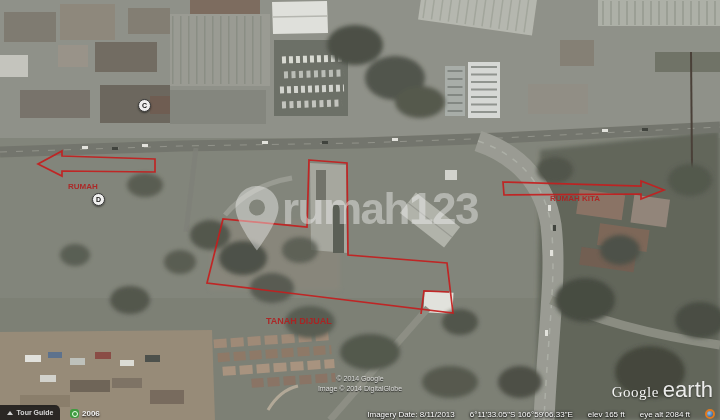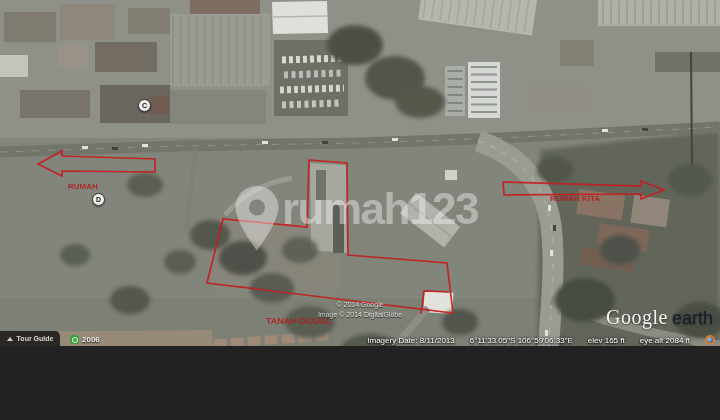--- a/index.html
+++ b/index.html
@@ -1,16 +1,16 @@
 <!DOCTYPE html>
 <html><head>
 <meta charset="utf-8">
 <style>
   html,body{margin:0;padding:0;background:#222;}
-  #screen{position:relative;width:720px;height:346px;overflow:hidden;
+  #screen{position:relative;width:720px;height:420px;overflow:hidden;
           font-family:"Liberation Sans",sans-serif;background:#878a7f;}
   #scene{position:absolute;left:0;top:0;}
   .overlay{position:absolute;color:#fff;}
   
   #tourguide{left:0;bottom:0;width:60px;height:15px;background:rgba(18,18,18,.82);
              border-radius:0 5px 0 0;display:flex;align-items:center;justify-content:center;
              gap:4px;font-size:7px;font-weight:bold;color:#d8d8d8;cursor:pointer;}
   .chev-up{width:0;height:0;border-left:3px solid transparent;border-right:3px solid transparent;
            border-bottom:4px solid #cfcfcf;}
   
@@ -18,22 +18,22 @@
   #histbadge .clock{width:9px;height:9px;border-radius:3px;background:#3f9b3f;
                     display:flex;align-items:center;justify-content:center;}
   #histbadge .clock i{display:block;width:4px;height:4px;border:1px solid #eaffea;border-radius:50%;}
   #histbadge .yr{font-size:8px;font-weight:bold;text-shadow:0 1px 2px #000;color:#f2f2f2;}
   
   #attrib{left:285px;bottom:26px;width:150px;text-align:center;font-size:7px;line-height:10px;
           color:rgba(255,255,255,.78);text-shadow:0 1px 1px rgba(0,0,0,.8);}
   
   #gelogo{right:7px;bottom:17px;display:flex;align-items:baseline;gap:4px;
           text-shadow:0 1px 2px rgba(0,0,0,.55);}
-  #gelogo .g{font-family:"Liberation Serif",serif;font-size:20px;color:#fdfdfd;opacity:.95;letter-spacing:.5px;}
-  #gelogo .e{font-size:18px;font-weight:300;color:#0f172a;opacity:.88;}
+  #gelogo .g{font-family:"Liberation Serif",serif;font-size:15px;color:#fdfdfd;opacity:.95;letter-spacing:.5px;}
+  #gelogo .e{font-size:22px;font-weight:300;color:#ffffff;opacity:.88;}
   
   #statusline{right:5px;bottom:1px;display:flex;align-items:center;gap:15px;font-size:8px;
               color:#fff;text-shadow:0 1px 2px #000,0 0 3px #000;white-space:nowrap;}
   #statusline .orb{width:10px;height:10px;border-radius:50%;border:2px solid #e07b20;
                    background:radial-gradient(circle at 35% 35%,#9fc4e8 0%,#3a6ea8 70%);box-sizing:border-box;}
   
   .pmark{position:absolute;width:11px;height:11px;border-radius:50%;background:rgba(250,250,250,.92);
          border:1px solid #333;display:flex;align-items:center;justify-content:center;
          font-size:7px;font-weight:bold;color:#111;cursor:pointer;box-shadow:0 1px 2px rgba(0,0,0,.5);}
 </style>

